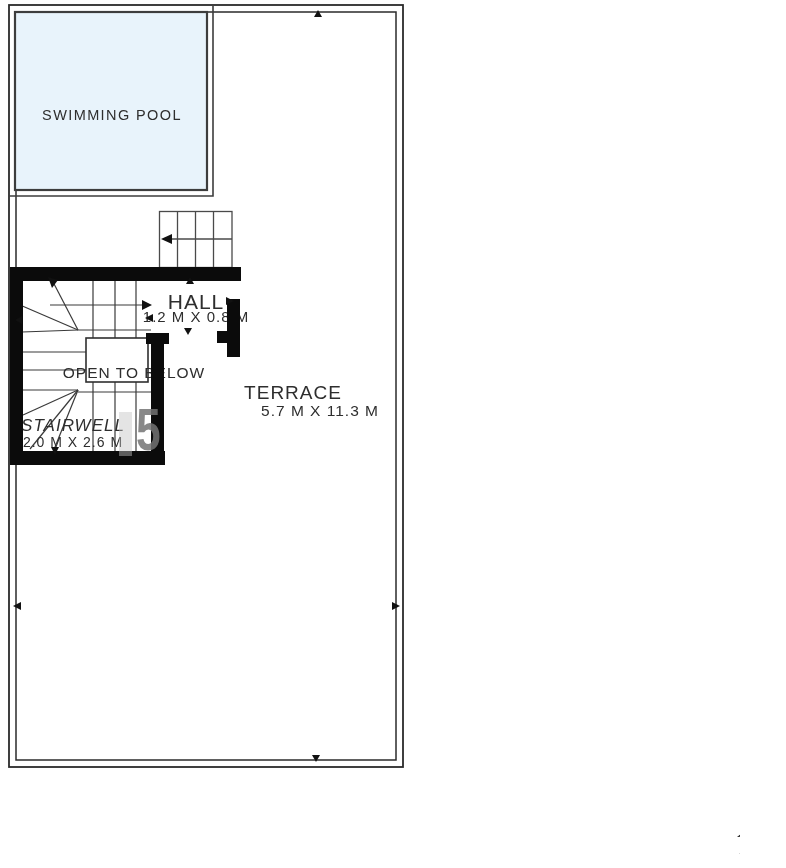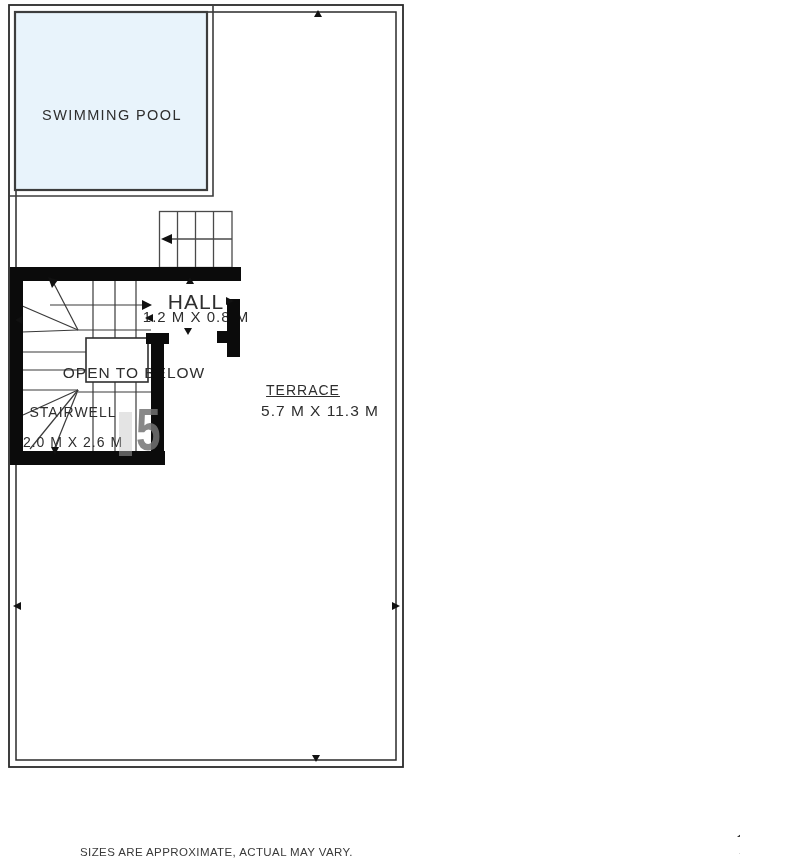--- a/index.html
+++ b/index.html
@@ -10,23 +10,23 @@
   .layer{position:absolute;left:0;top:0;}
   #base-svg{z-index:1;}
   .room-label{
     position:absolute;transform:translateX(-50%);white-space:nowrap;
     color:#2e2e2e;letter-spacing:1px;z-index:2;line-height:1.2;
   }
   .lbl-pool{left:112px;top:107px;font-size:14.5px;letter-spacing:1.4px;}
   .lbl-hall{left:196px;top:289px;font-size:21px;}
   .lbl-hall-dims{left:196px;top:308px;font-size:15px;}
   .lbl-open{left:134px;top:364px;font-size:15.5px;}
-  .lbl-stairwell{left:73px;top:404px;font-size:14px;}
+  .lbl-stairwell{left:73px;top:416px;font-size:17px;font-style:italic;}
   .lbl-stairwell-dims{left:73px;top:434px;font-size:14px;}
-  .lbl-terrace{left:303px;top:382px;font-size:14px;text-decoration:underline;}
+  .lbl-terrace{left:293px;top:382px;font-size:19px;}
   .lbl-terrace-dims{left:292px;top:402px;font-size:15.5px;margin-left:28px;}
   #walls-svg{z-index:3;}
   .watermark{
     position:absolute;left:136px;top:400px;z-index:4;
     font-size:60px;font-weight:bold;color:rgba(115,115,115,0.85);
     transform:scaleX(0.74);transform-origin:left top;line-height:1;
     font-family:"Liberation Sans",sans-serif;
   }
   .watermark-fragment{
     position:absolute;left:119px;top:412px;width:13px;height:44px;z-index:4;
@@ -132,15 +132,14 @@
 
     <g>
       <polygon points="771,812 757,851 753,835 737,837" fill="#111111"></polygon>
       <text x="740" y="861" font-size="13" font-style="italic" fill="#111111" font-family="Liberation Serif, serif" transform="rotate(-35 742 856)">N</text>
     </g>
   </svg>
 
   <div class="watermark-fragment"></div>
   <div class="watermark">5</div>
 
-  <div class="footer-disclaimer">SIZES ARE APPROXIMATE, ACTUAL MAY VARY.</div>
 
 </div>
 
 </body></html>

